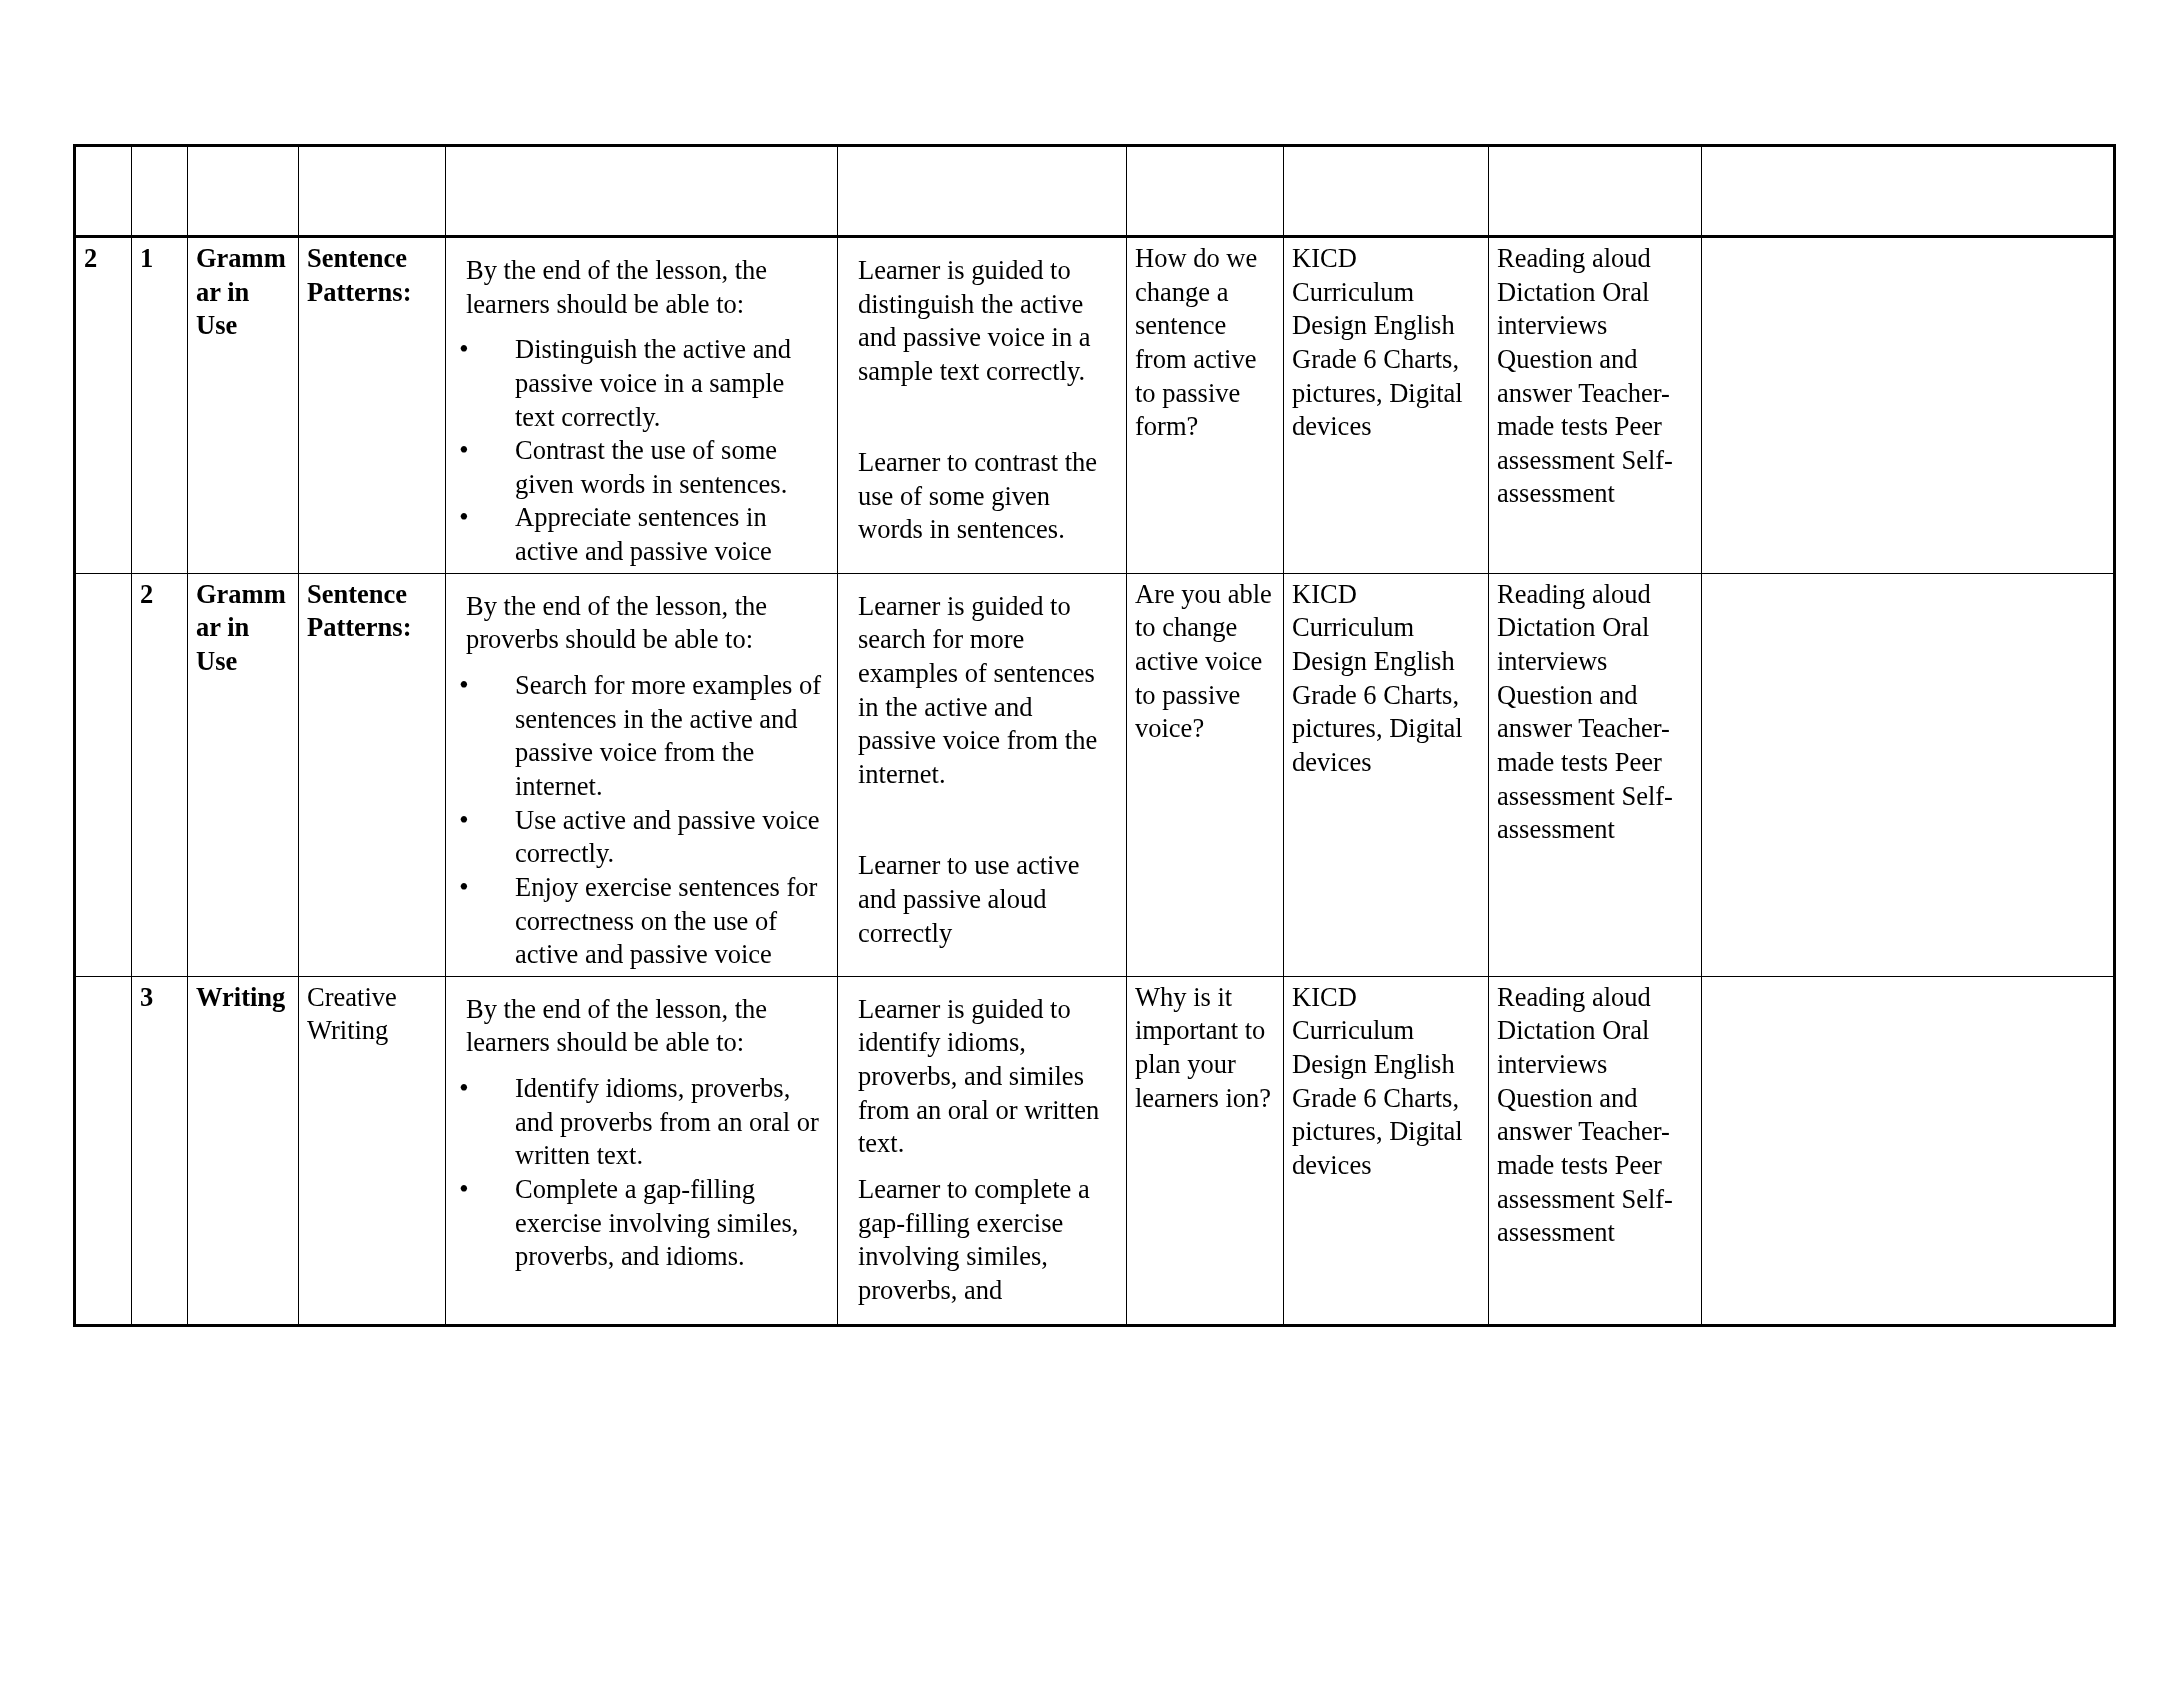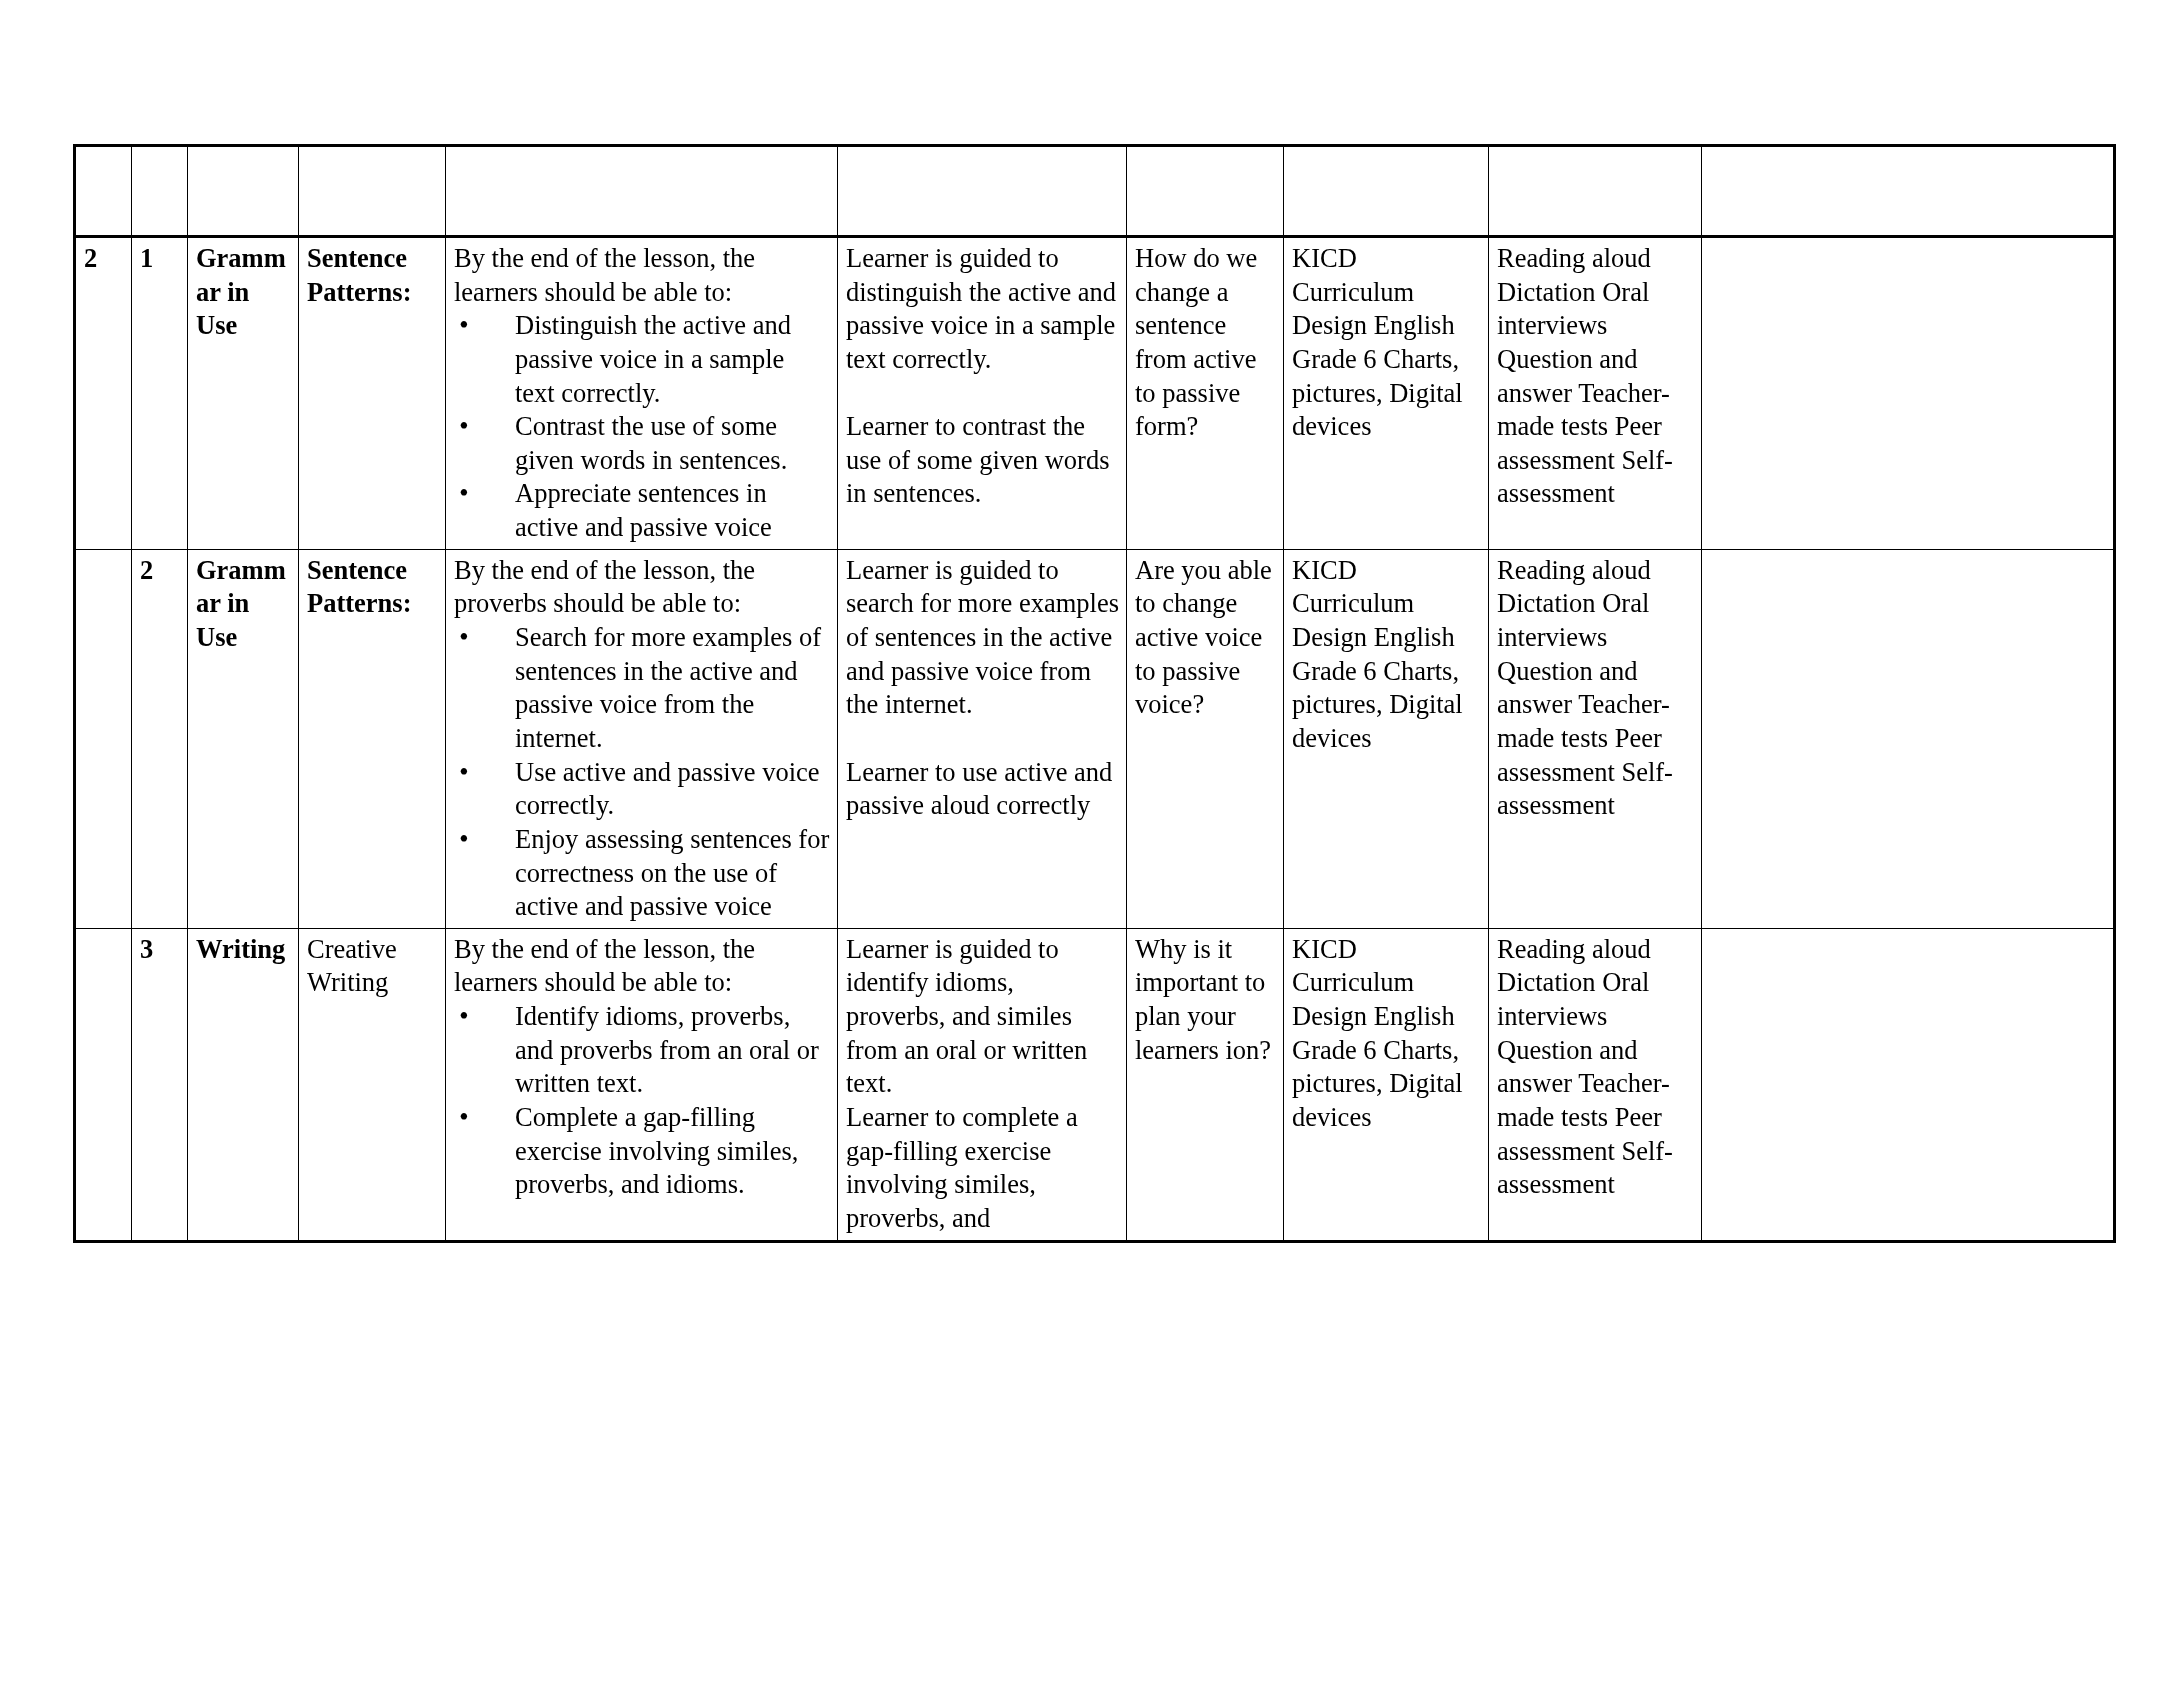--- a/index.html
+++ b/index.html
@@ -64,21 +64,21 @@
   col.c-objectives  { width: 392px; }
   col.c-experiences { width: 289px; }
   col.c-inquiry     { width: 157px; }
   col.c-resources   { width: 205px; }
   col.c-assessment  { width: 213px; }
   col.c-reflection  { width: 413px; }
 
   .bold { font-weight: bold; }
 
   .cell-p {
-    margin: 0;
+    margin: 12px;
   }
 
   .bullets {
     list-style: none;
     margin: 0;
     padding: 0;
   }
   .bullets li {
     position: relative;
     padding-left: 61px;
@@ -152,21 +152,21 @@
       <tr class="data-row">
         <td class="bold"></td>
         <td class="bold">2</td>
         <td class="bold">Grammar in Use</td>
         <td class="bold">Sentence Patterns:</td>
         <td>
           <p class="cell-p">By the end of the lesson, the proverbs should be able to:</p>
           <ul class="bullets">
             <li><span class="bullet-dot">•</span><span>Search for more examples of sentences in the active and passive voice from the internet.</span></li>
             <li><span class="bullet-dot">•</span><span>Use active and passive voice correctly.</span></li>
-            <li><span class="bullet-dot">•</span><span>Enjoy assessing sentences for correctness on the use of active and passive voice</span></li>
+            <li><span class="bullet-dot">•</span><span>Enjoy exercise sentences for correctness on the use of active and passive voice</span></li>
           </ul>
         </td>
         <td>
           <p class="cell-p">Learner is guided to search for more examples of sentences in the active and passive voice from the internet.</p>
           <p class="cell-p">&nbsp;</p>
           <p class="cell-p">Learner to use active and passive aloud correctly</p>
         </td>
         <td>Are you able to change active voice to passive voice?</td>
         <td>KICD Curriculum Design English Grade 6 Charts, pictures, Digital devices</td>
         <td>Reading aloud Dictation Oral interviews Question and answer Teacher-made tests Peer assessment Self-assessment</td>

